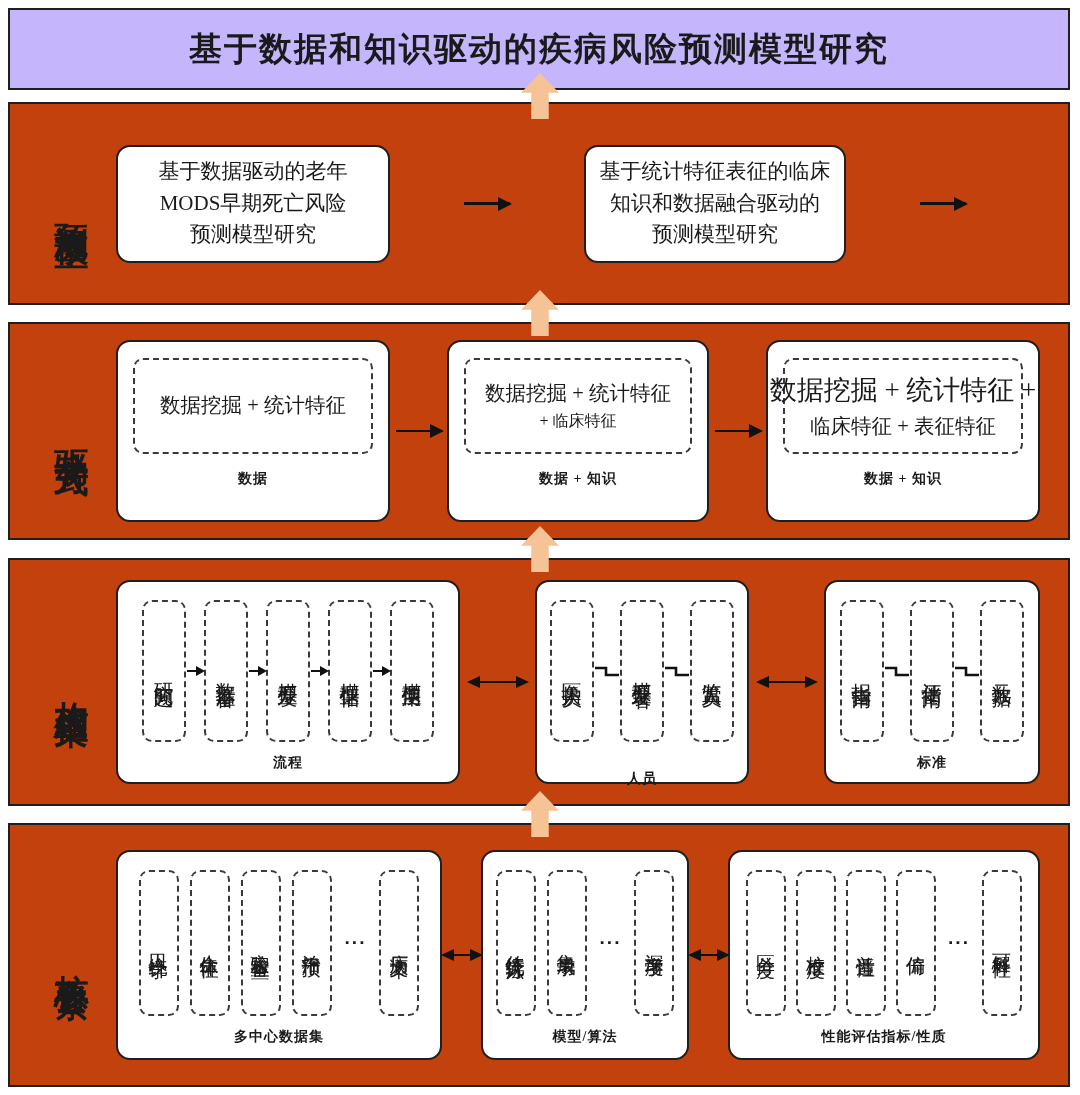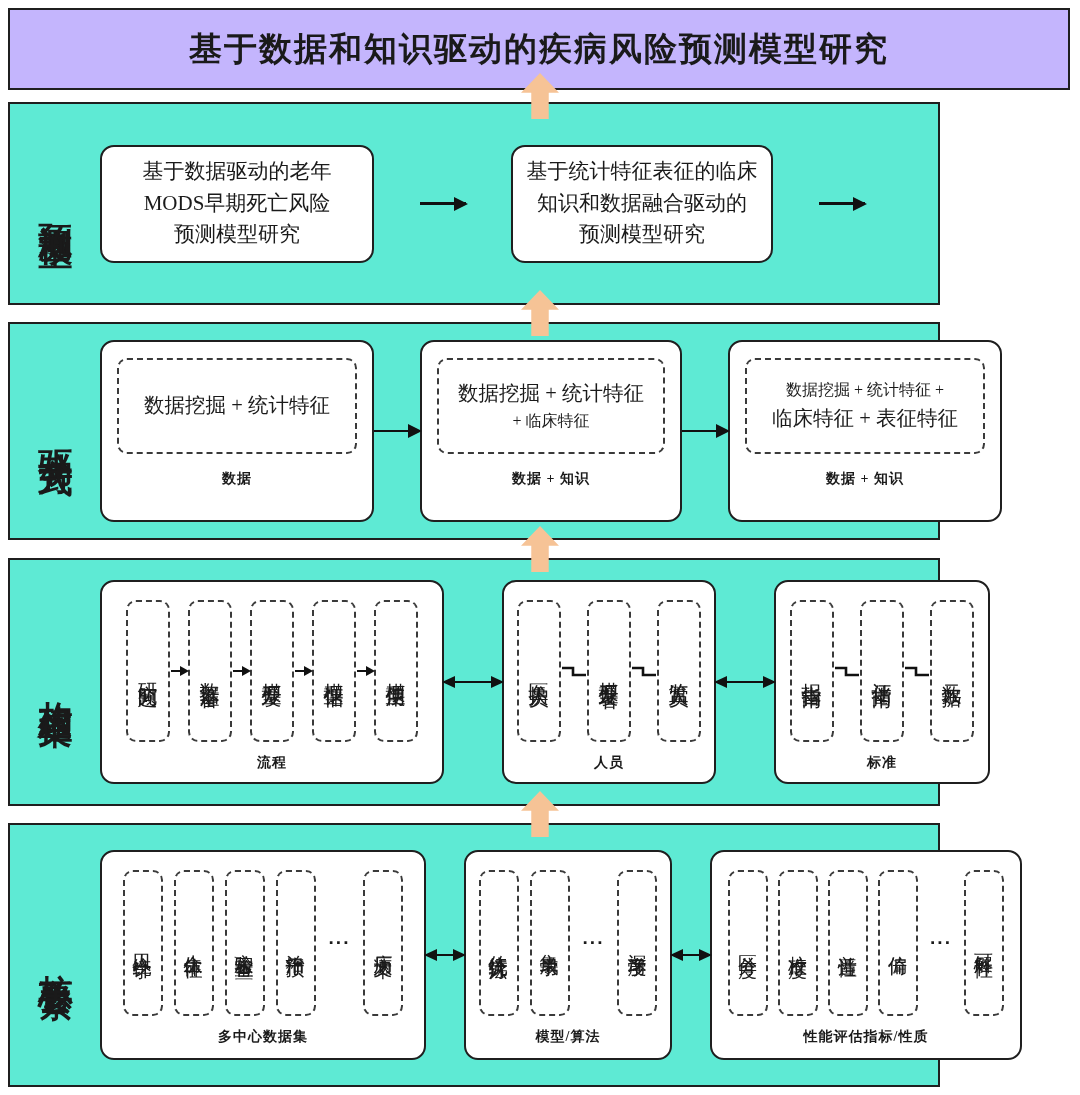--- a/index.html
+++ b/index.html
@@ -10,23 +10,23 @@
     color:#1a1a1a;
   }
   .title-box {
     position:absolute; left:8px; top:8px; width:1062px; height:82px;
     border:2.5px solid #1f1f1f; background:#c4b5fd;
     display:flex; align-items:center; justify-content:center;
   }
   .title-text { font-size:33px; font-weight:bold; letter-spacing:2px; }
 
   .section {
-    position:absolute; left:8px; width:932px;
-    border:2.5px solid #1f1f1f; background:#5eead4;
-    display:flex; align-items:center;
+    position:absolute; left:8px; width:1062px;
+    border:2.5px solid #1f1f1f; background:#c2410c;
+    display:flex; align-items:center;padding-left:16px;
   }
   .sec-label {
     width:90px; flex:0 0 90px;
     display:flex; align-items:center; justify-content:center;
     writing-mode:vertical-rl; text-orientation:upright;
     font-size:34px; font-weight:bold; letter-spacing:4px;
   }
   .sec-content {
     flex:1; display:flex; align-items:center; padding-right:28px;
   }
@@ -143,21 +143,21 @@
         <div class="tline" style="font-size:20.5px">数据挖掘 + 统计特征</div>
         <div class="tline" style="font-size:16px">+ 临床特征</div>
       </div>
       <div class="caption" style="margin-top:16px">数据 + 知识</div>
     </div>
     <div class="gapflex">
         <div class="arr-line right" style="width:46px"></div>
       </div>
     <div class="rbox" style="width:274px;height:182px;justify-content:flex-start;padding-top:16px">
       <div class="dash-wrap">
-        <div class="tline" style="font-size:16px">数据挖掘 + 统计特征 +</div>
+        <div class="tline" style="font-size:27px">数据挖掘 + 统计特征 +</div>
         <div class="tline" style="font-size:20.5px">临床特征 + 表征特征</div>
       </div>
       <div class="caption" style="margin-top:16px">数据 + 知识</div>
     </div>
   </div>
 </div>
 
 <div class="section" style="top:558px;height:248px">
   <div class="sec-label">构建框架</div>
   <div class="sec-content">
@@ -186,21 +186,21 @@
         <div class="vitem" style="width:44px;height:142px">医护人员</div>
         <svg class="step-svg" width="24" height="20" viewBox="0 0 24 20">
             <path d="M0 7 H11 V14 H24" stroke="#111" stroke-width="2.6" fill="none"></path>
           </svg>
         <div class="vitem" style="width:44px;height:142px">模型开发者</div>
         <svg class="step-svg" width="24" height="20" viewBox="0 0 24 20">
             <path d="M0 7 H11 V14 H24" stroke="#111" stroke-width="2.6" fill="none"></path>
           </svg>
         <div class="vitem" style="width:44px;height:142px">监管人员</div>
       </div>
-      <div class="caption" style="margin-top:12px">人员</div>
+      <div class="caption" style="margin-top:28px">人员</div>
     </div>
 
     <div class="gapflex">
         <div class="arr-line both" style="width:58px"></div>
       </div>
 
     <div class="rbox" style="width:216px;height:204px;justify-content:flex-start;padding-top:18px">
       <div class="items-row">
         <div class="vitem" style="width:44px;height:142px">报告指南</div>
         <svg class="step-svg" width="24" height="20" viewBox="0 0 24 20">

